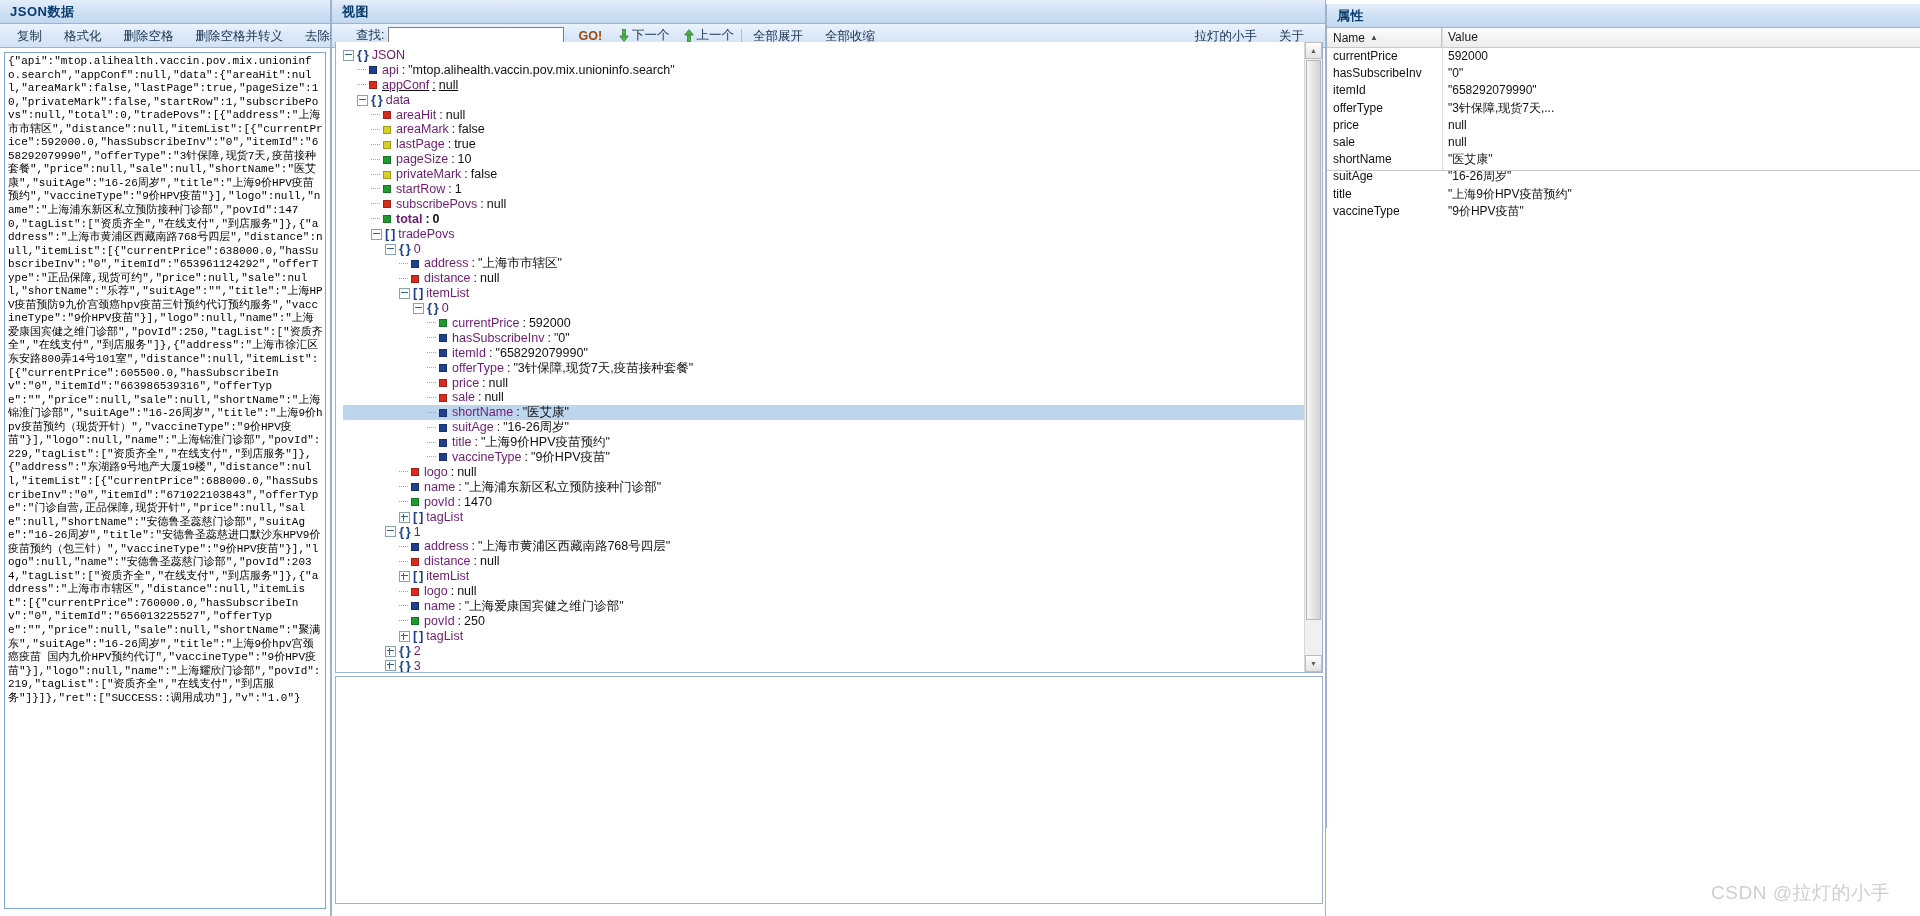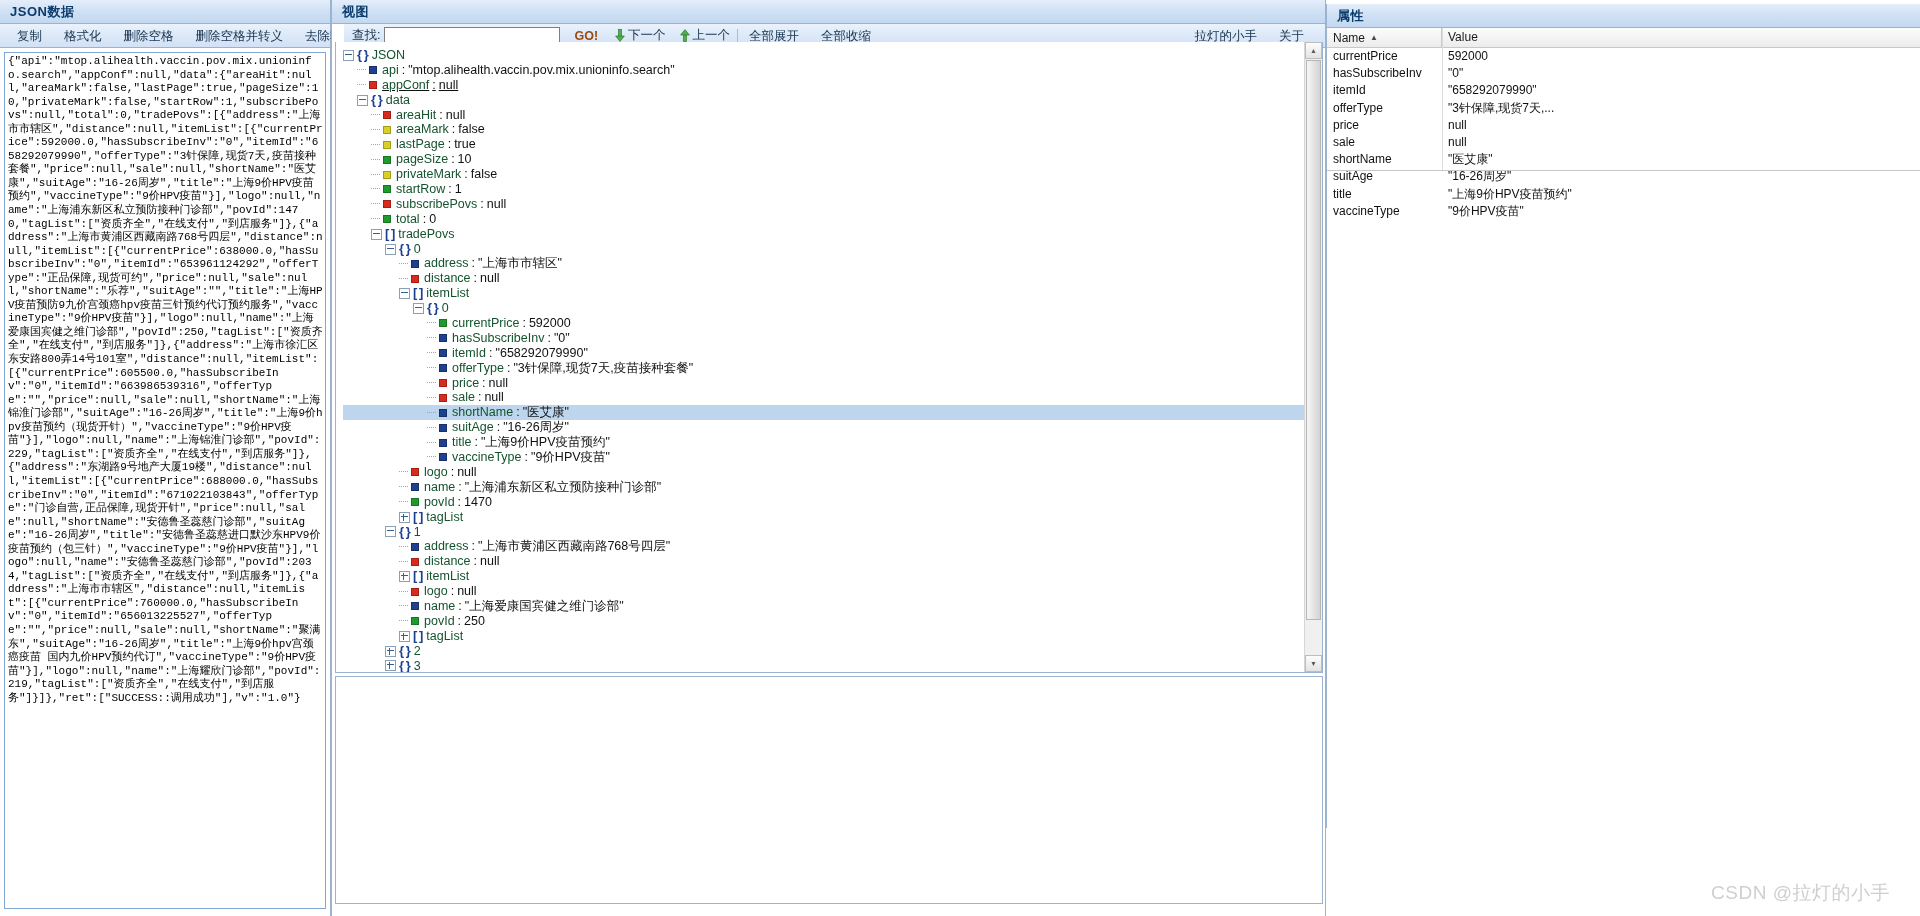--- a/index.html
+++ b/index.html
@@ -72,21 +72,21 @@
     color: #000;
     padding: 2px 2px 2px 3px;
     white-space: pre-wrap;
     word-break: break-all;
     overflow: hidden;
     resize: none;
   }
 
   
   #mid-panel { left: 331px; top: 0; width: 995px; height: 916px; border-top: none; border-bottom: none;}
-  #mid-toolbar { padding-left: 8px; margin-left: 12px; }
+  #mid-toolbar { padding-left: 24px; }
   #find-label { font-size: 12.5px; color: #17324f; margin-right: 4px; }
   #find-input {
     width: 170px; height: 16px;
     border: 1px solid #808080;
     background: #fff;
     font-family: "Liberation Sans", sans-serif;
     font-size: 12px;
     padding: 0 2px;
     box-sizing: content-box;
     outline: none;
@@ -158,21 +158,21 @@
   .sq { width: 8px; height: 8px; margin-right: 5px; flex: 0 0 auto; border: 1px solid rgba(0,0,0,.25); box-sizing: border-box;}
   .sq.str { background: #1f3f8f; }
   .sq.nul { background: #d82b1e; }
   .sq.bool{ background: #d8cf27; }
   .sq.num { background: #1f9b2e; }
   .brace {
     color: #1b3f8f; font-weight: bold; font-size: 13px;
     margin-right: 4px; letter-spacing: -1px; flex: 0 0 auto;
     font-family: "Liberation Sans", sans-serif;
   }
-  .tkey  { color: #14532d; }
+  .tkey  { color: #701a75; }
   .tsep  { color: #111; padding: 0 3px; }
   .tval  { color: #111; }
 
   
   .vscroll {
     position: absolute;
     right: 0; top: 0; bottom: 0;
     width: 17px;
     background: #f0f0f0;
     border-left: 1px solid #d6d6d6;
@@ -389,21 +389,21 @@
             <span class="tsep"> : </span>
             <span class="tval">1</span>
           </div>
           <div class="tnode" style="padding-left: 28px;">
             <span class="dotline"></span>
             <span class="sq nul"></span>
             <span class="tkey">subscribePovs</span>
             <span class="tsep"> : </span>
             <span class="tval">null</span>
           </div>
-          <div class="tnode" style="padding-left: 28px;">
+          <div class="tnode" style="padding-left: 28px; font-weight: bold;">
             <span class="dotline"></span>
             <span class="sq num"></span>
             <span class="tkey">total</span>
             <span class="tsep"> : </span>
             <span class="tval">0</span>
           </div>
           <div class="tnode" style="padding-left: 28px;">
             <span class="toggler"></span>
             <span class="brace">[ ]</span>
             <span class="tkey">tradePovs</span>

